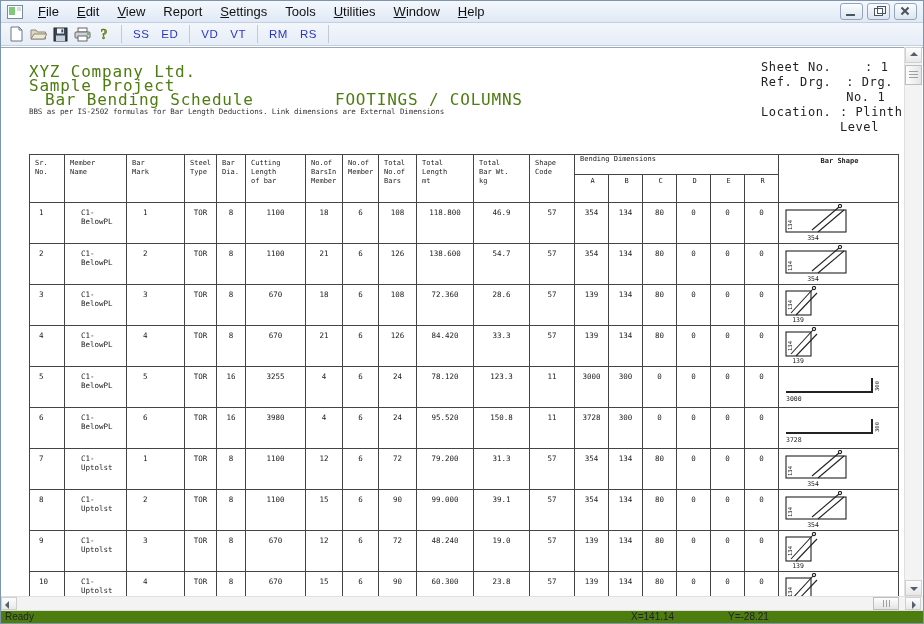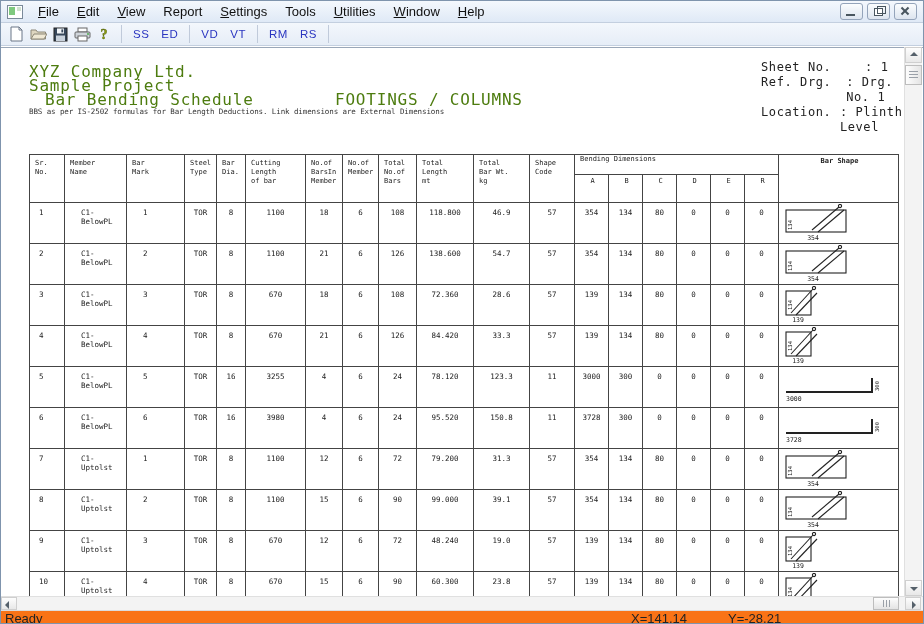--- a/index.html
+++ b/index.html
@@ -67,22 +67,22 @@
           border:1px solid #bdbdbd;box-sizing:border-box;}
   .vthumb i{display:block;height:1px;background:#9aa0a8;margin:2px 3px 0 3px;}
   .vthumb i:first-child{margin-top:5px;}
   .hscroll{position:absolute;top:595px;left:0;width:922px;height:14px;background:#f3f3f3;border-top:1px solid #e0e0e0;box-sizing:border-box;}
   .hbtn{position:absolute;top:0;width:16px;height:13px;background:linear-gradient(#fdfdfd,#e8e8e8);
         border:1px solid #cfcfcf;box-sizing:border-box;}
   .hthumb{position:absolute;top:0;left:872px;width:26px;height:13px;background:linear-gradient(#fdfdfd,#e4e4e4);
           border:1px solid #bdbdbd;box-sizing:border-box;display:flex;gap:2px;justify-content:center;align-items:center;}
   .hthumb i{display:block;width:1px;height:7px;background:#9aa0a8;}
   
-  .statusbar{position:absolute;top:609px;left:0;right:0;height:13px;background:#f97316;
-             border-top:1px solid #dcdcdc;font-size:13px;color:#222;}
+  .statusbar{position:absolute;top:609px;left:0;right:0;height:13px;background:#4d7c0f;
+             border-top:1px solid #dcdcdc;font-size:10px;color:#222;}
   .statusbar span{position:absolute;top:0px;}
   .st-ready{left:4px;} .st-x{left:630px;} .st-y{left:727px;}
 </style>
 </head>
 <body>
 
 <div class="window">
 
   <div class="menubar">
     <div class="appicon"></div>

